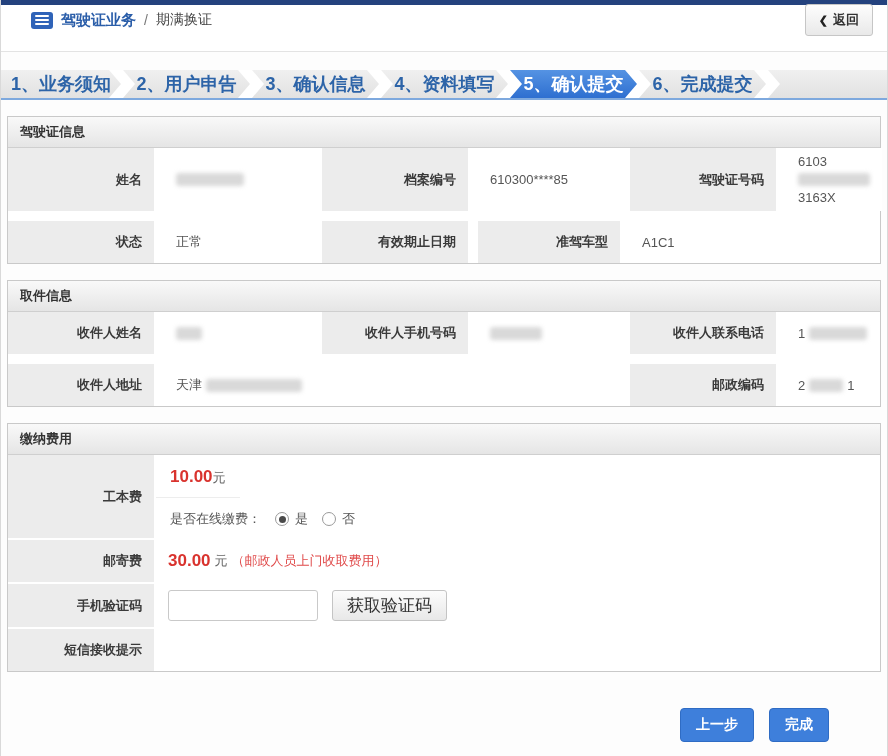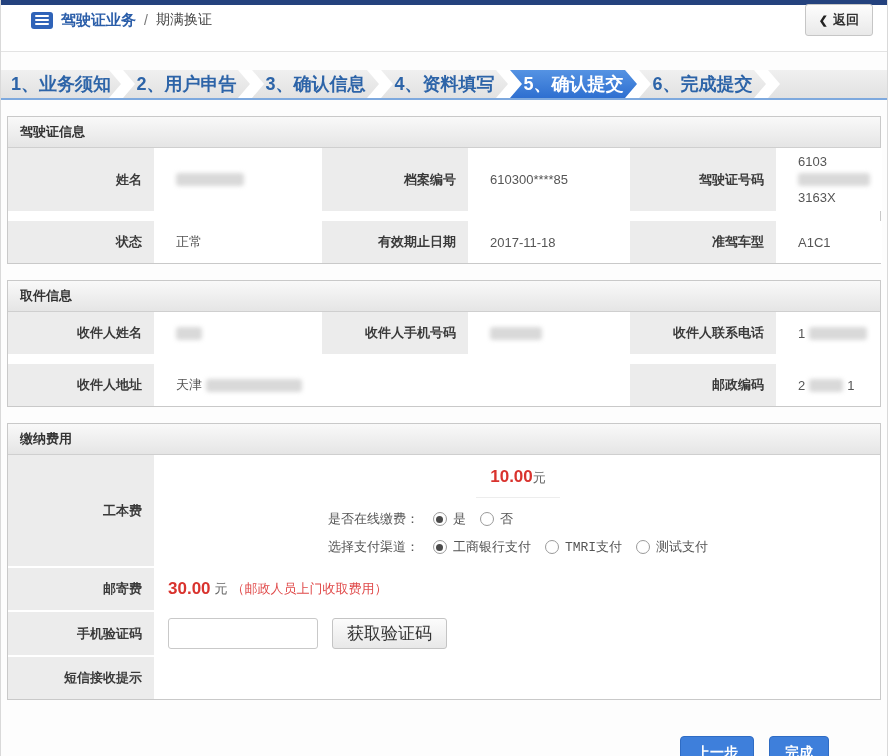--- a/index.html
+++ b/index.html
@@ -59,21 +59,21 @@
     display:flex; align-items:center; justify-content:flex-end; text-align:right;
     font-size:13px; font-weight:bold; color:#3a3a3a;
   }
   .val {
     background:#fff; min-height:42px; padding:6px 12px;
     display:flex; align-items:center; font-size:13px; color:#555; gap:4px; flex-wrap:wrap;
   }
   .span3 { grid-column:2 / 5; }
   .redact { display:inline-block; height:13px; background:#d9d9d9; border-radius:3px; filter:blur(2px); }
   
-  .fee-cell { flex-direction:column; align-items:center; padding:0; }
+  .fee-cell { flex-direction:column; align-items:flex-start; padding:0; }
   .fee-amount-line { padding:12px 14px 10px 14px; border-bottom:1px solid #ededed; }
   .amount { color:#d9332e; font-size:17px; font-weight:bold; }
   .unit { color:#666; font-size:13px; }
   .fee-opts { padding:8px 14px 10px 14px; display:flex; flex-direction:column; gap:10px;font-family:Liberation Mono, monospace; }
   .opt-line { display:flex; align-items:center; gap:14px; font-size:13px; color:#555; }
   .opt-caption { color:#555; }
   .radio-opt { display:inline-flex; align-items:center; gap:6px; cursor:pointer; }
   .radio {
     width:14px; height:14px; border-radius:50%; border:1px solid #9a9a9a; background:#fff;
     display:inline-flex; align-items:center; justify-content:center;
@@ -141,21 +141,20 @@
     <div class="lbl">驾驶证号码</div>
     <div class="val">
       <span>6103</span>
       <span class="redact" style="width:72px"></span>
       <span>3163X</span>
     </div>
 
     <div class="lbl">状态</div>
     <div class="val">正常</div>
     <div class="lbl">有效期止日期</div>
-    <div class="val">2017-11-18</div>
     <div class="lbl">准驾车型</div>
     <div class="val">A1C1</div>
   </div>
 </div>
 
 <div class="section">
   <div class="section-hd">取件信息</div>
   <div class="grid6">
     <div class="lbl">收件人姓名</div>
     <div class="val">
@@ -199,35 +198,20 @@
           <span class="opt-caption">是否在线缴费：</span>
           <label class="radio-opt">
             <span class="radio on"></span>
             <span>是</span>
           </label>
           <label class="radio-opt">
             <span class="radio"></span>
             <span>否</span>
           </label>
         </div>
-        <div class="opt-line">
-          <span class="opt-caption">选择支付渠道：</span>
-          <label class="radio-opt">
-            <span class="radio on"></span>
-            <span>工商银行支付</span>
-          </label>
-          <label class="radio-opt">
-            <span class="radio"></span>
-            <span>TMRI支付</span>
-          </label>
-          <label class="radio-opt">
-            <span class="radio"></span>
-            <span>测试支付</span>
-          </label>
-        </div>
       </div>
     </div>
 
     <div class="lbl">邮寄费</div>
     <div class="val">
       <span class="amount">30.00</span>
         <span class="unit">元</span>
       <span class="note-red">（邮政人员上门收取费用）</span>
     </div>
 

